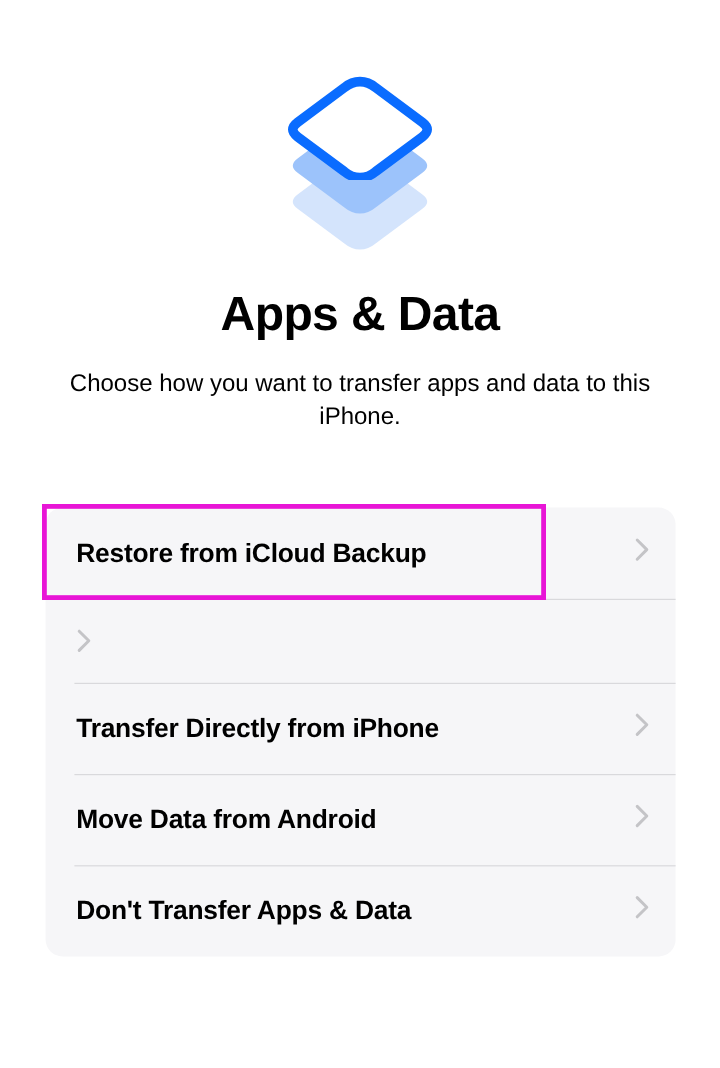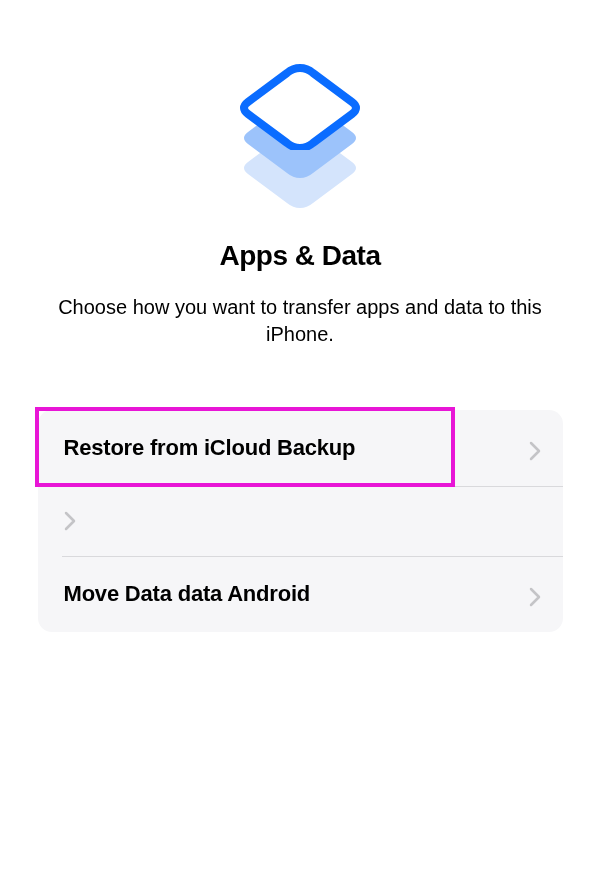--- a/index.html
+++ b/index.html
@@ -25,21 +25,21 @@
     .hero-icon svg {
       position: absolute;
       left: 0;
       width: 130px;
       height: 90px;
     }
     .layer-back { top: 60px; }
     .layer-mid  { top: 30px; }
     .layer-front{ top: 0; }
     .title {
-      font-size: 28px;
+      font-size: 40px;
       font-weight: 800;
       color: #000;
       letter-spacing: -0.5px;
       margin-bottom: 22px;
     }
     .subtitle {
       font-size: 20px;
       color: #000;
       text-align: center;
       line-height: 1.35;
@@ -49,21 +49,21 @@
     }
     .options-card {
       width: 525px;
       background: #f6f6f8;
       border-radius: 14px;
       overflow: visible;
       position: relative;
     }
     .option-row {
       display: flex;
-      align-items: flex-end;
+      align-items: flex-start;
       justify-content: space-between;
       padding: 25px 22px 25px 26px;
       cursor: pointer;
       position: relative;
     }
     .option-row + .option-row::before {
       content: "";
       position: absolute;
       top: 0;
       left: 24px;
@@ -126,24 +126,40 @@
     </div>
 
     <div class="option-row">
       <span class="chevron">
         <svg viewBox="0 0 12 20">
             <polyline points="2,2 10,10 2,18" fill="none" stroke="#c4c4c7" stroke-width="2.5" stroke-linecap="round" stroke-linejoin="round"></polyline>
           </svg>
       </span>
     </div>
 
-
     <div class="option-row">
-      <span class="option-label">Move Data data Android</span>
+      <span class="option-label">Transfer Directly from iPhone</span>
       <span class="chevron">
         <svg viewBox="0 0 12 20">
             <polyline points="2,2 10,10 2,18" fill="none" stroke="#c4c4c7" stroke-width="2.5" stroke-linecap="round" stroke-linejoin="round"></polyline>
           </svg>
       </span>
     </div>
 
+    <div class="option-row">
+      <span class="option-label">Move Data from Android</span>
+      <span class="chevron">
+        <svg viewBox="0 0 12 20">
+            <polyline points="2,2 10,10 2,18" fill="none" stroke="#c4c4c7" stroke-width="2.5" stroke-linecap="round" stroke-linejoin="round"></polyline>
+          </svg>
+      </span>
+    </div>
+
+    <div class="option-row">
+      <span class="option-label">Don't Transfer Apps &amp; Data</span>
+      <span class="chevron">
+        <svg viewBox="0 0 12 20">
+            <polyline points="2,2 10,10 2,18" fill="none" stroke="#c4c4c7" stroke-width="2.5" stroke-linecap="round" stroke-linejoin="round"></polyline>
+          </svg>
+      </span>
+    </div>
   </div>
 </div>
 
 </body></html>

